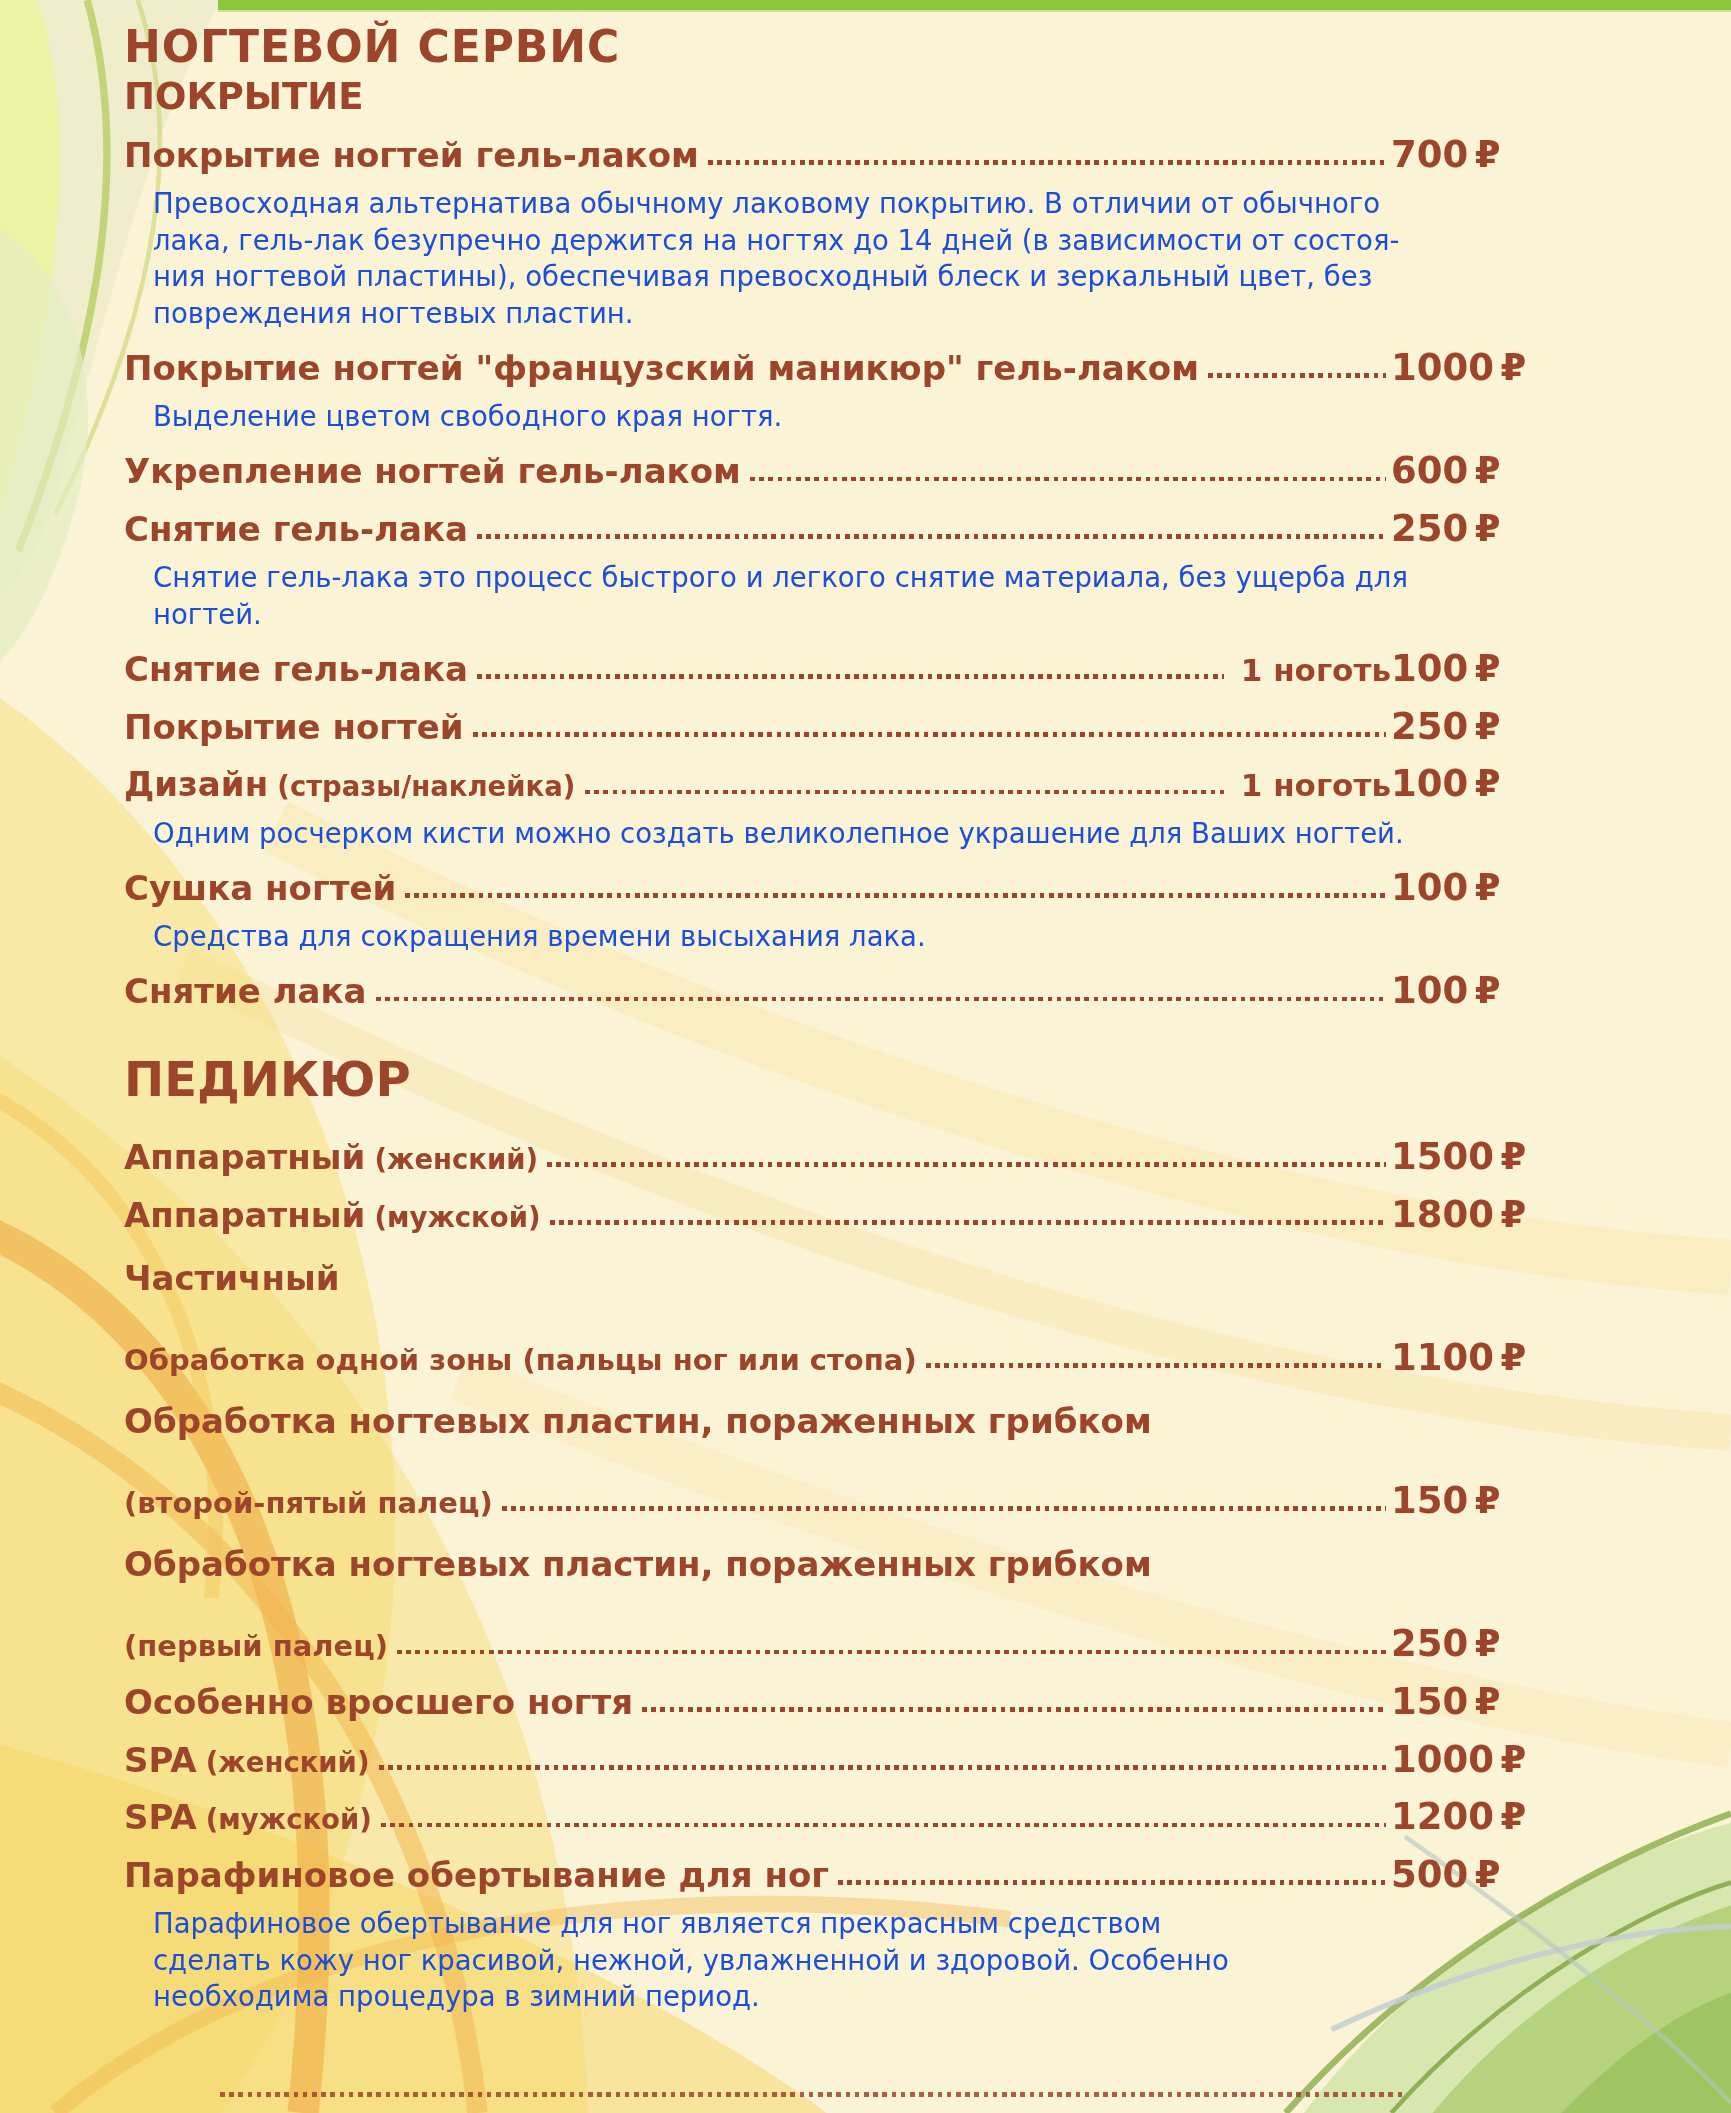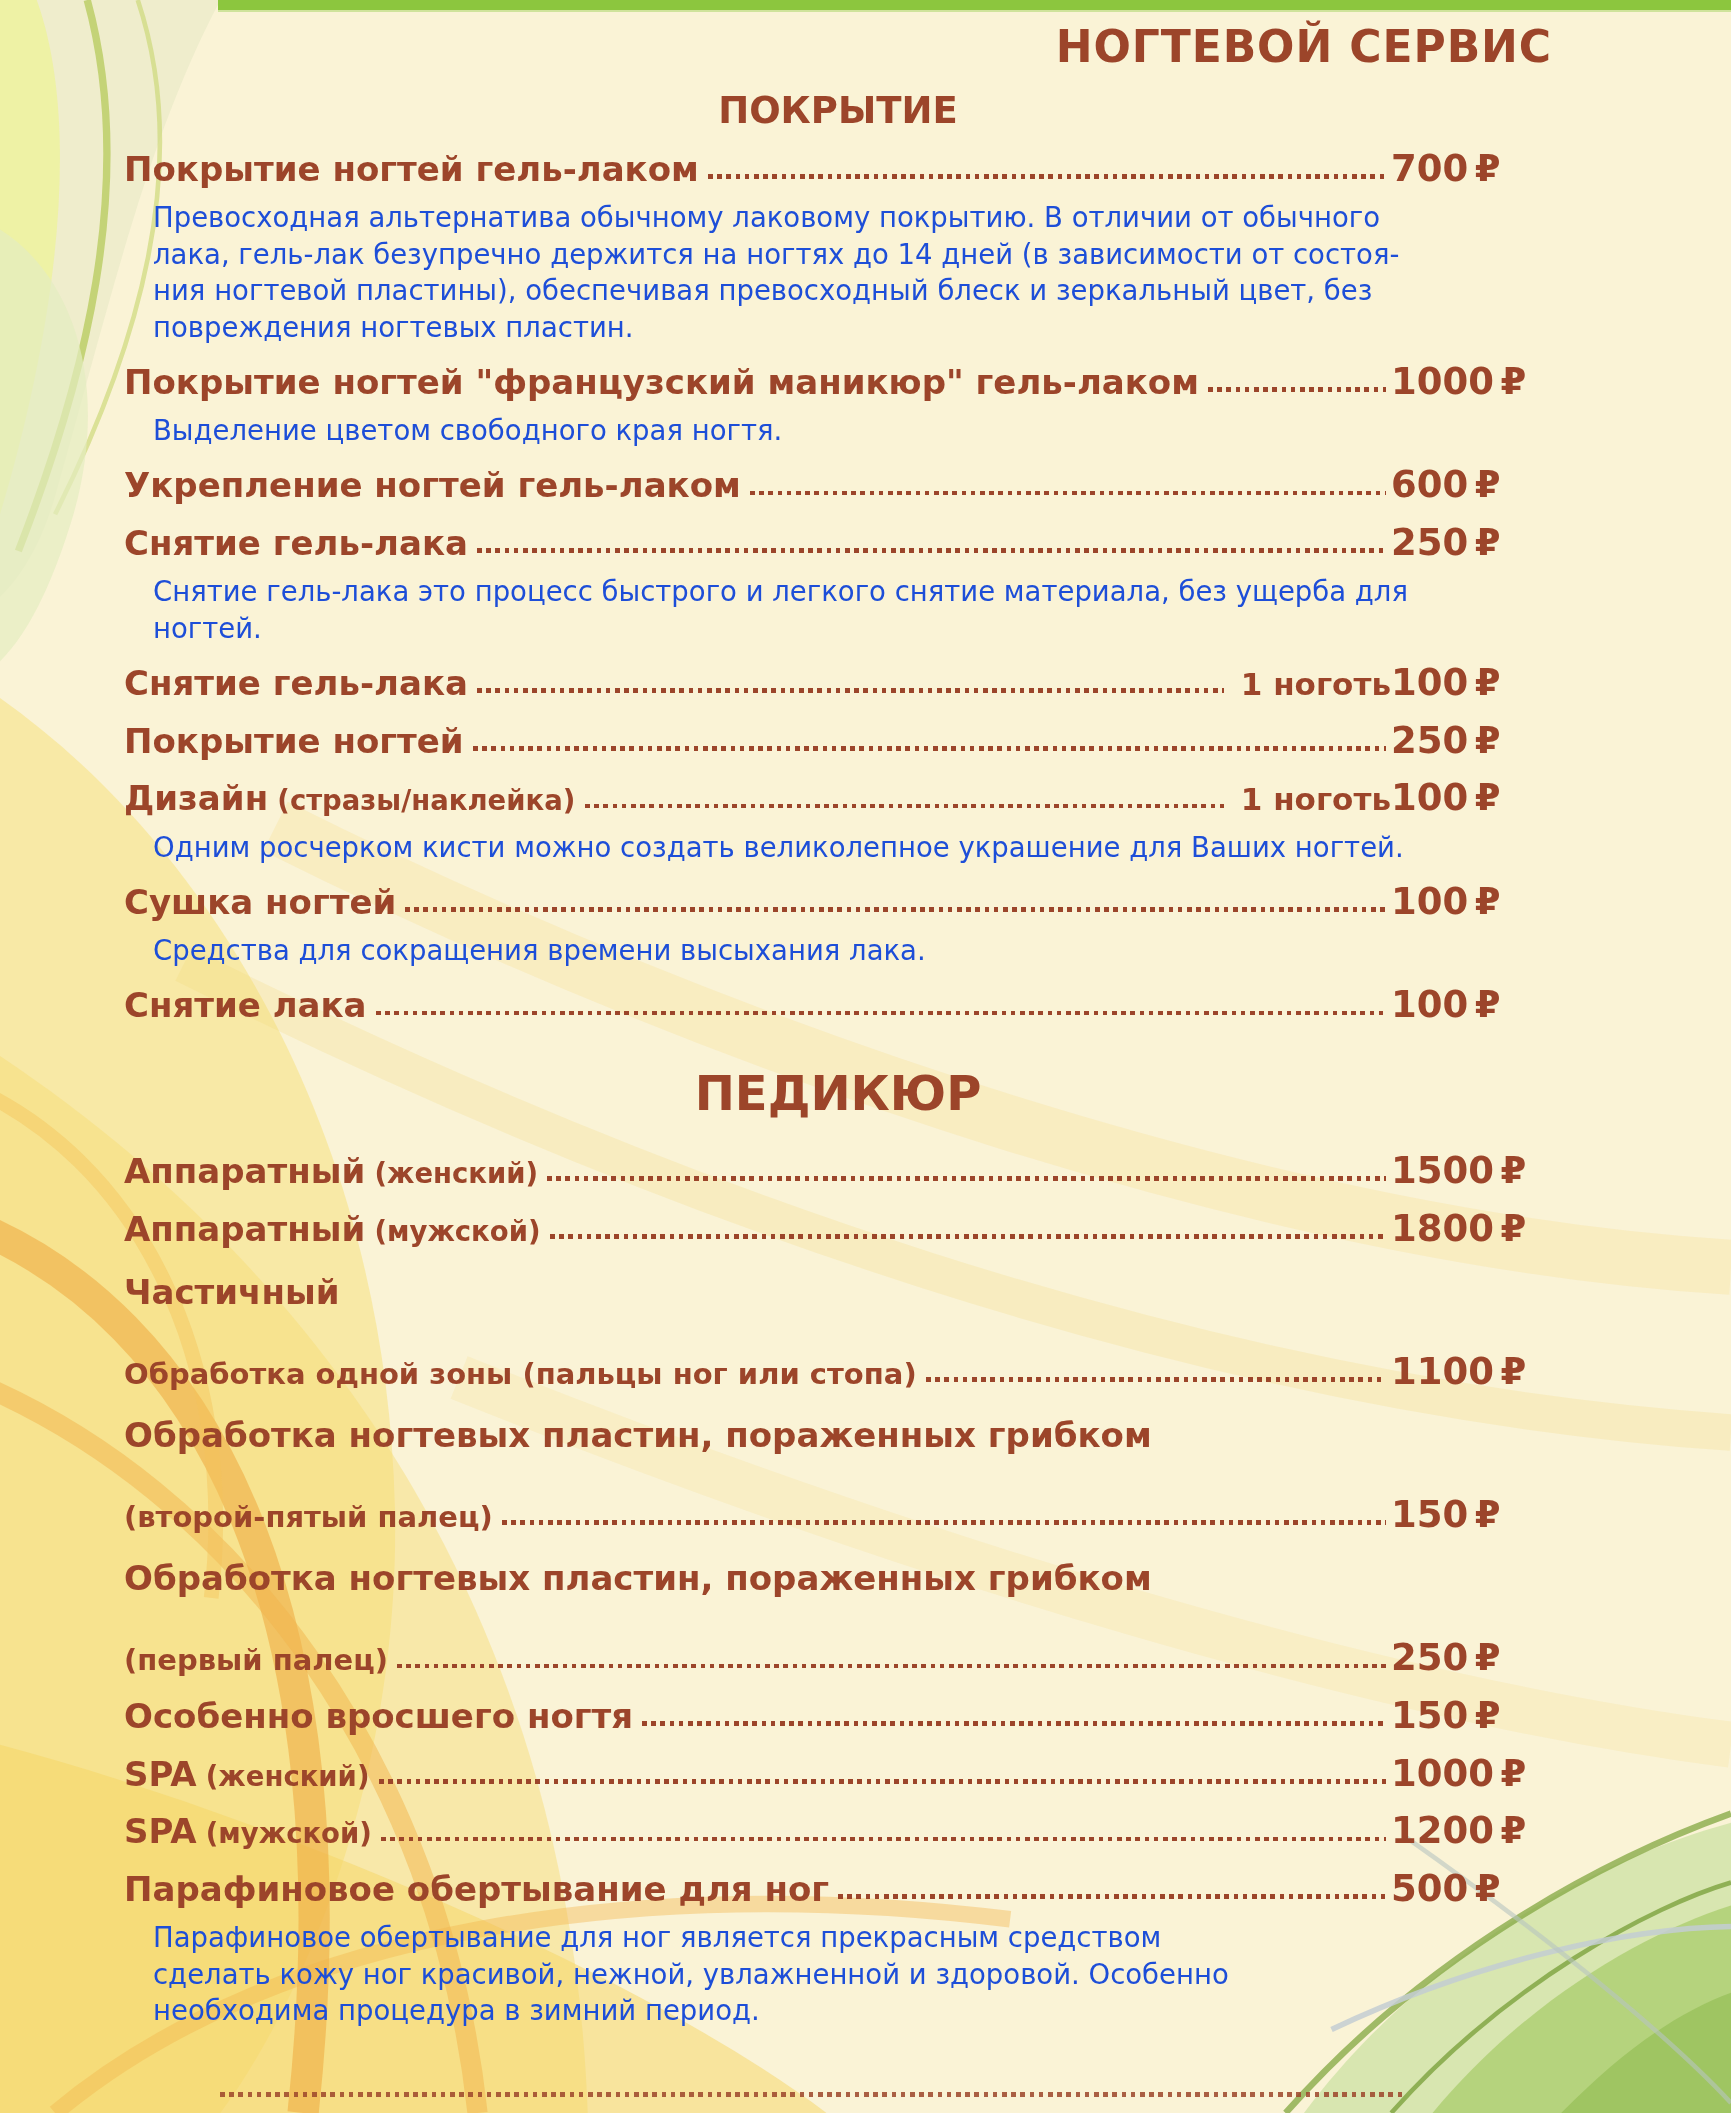--- a/index.html
+++ b/index.html
@@ -8,25 +8,25 @@
     background:#faf3d6;
     font-family:"DejaVu Sans","Liberation Sans",sans-serif;
   }
   .bg-art{position:absolute;inset:0;width:1731px;height:2113px;}
   .top-bar{
     position:absolute;top:0;left:218px;right:0;height:10px;
     background:#8cc63e;border-bottom:2.8px solid #cfe39b;
   }
   .content{position:absolute;left:124px;top:22px;width:1428px;color:#9c452a;}
   .page-title{
-    margin:0 0 17px;text-align:right;font-size:44px;font-weight:bold;
+    margin:0 0 3px;text-align:left;font-size:44px;font-weight:bold;
     color:#9c452a;letter-spacing:0.9px;line-height:1.15;
   }
   .section-heading{
-    margin:0 0 14.7px;text-align:center;font-weight:bold;color:#9c452a;line-height:1.15;
+    margin:0 0 14.7px;font-weight:bold;color:#9c452a;line-height:1.15;
   }
   .section-heading.first{font-size:37px;}
   .section-heading.second{font-size:48px;margin:40px 0 27.5px;}
   .row{display:flex;align-items:baseline;margin-top:14.7px;}
   .row.plain{margin-top:22px;}
   .row.small{margin-top:9.2px;}
   .lbl{font-size:34px;font-weight:bold;white-space:nowrap;}
   .row.small .lbl{font-size:29px;margin-top:36px;}
   .note{font-size:27.5px;font-weight:bold;margin-left:9.2px;white-space:nowrap;}
   .dots{

